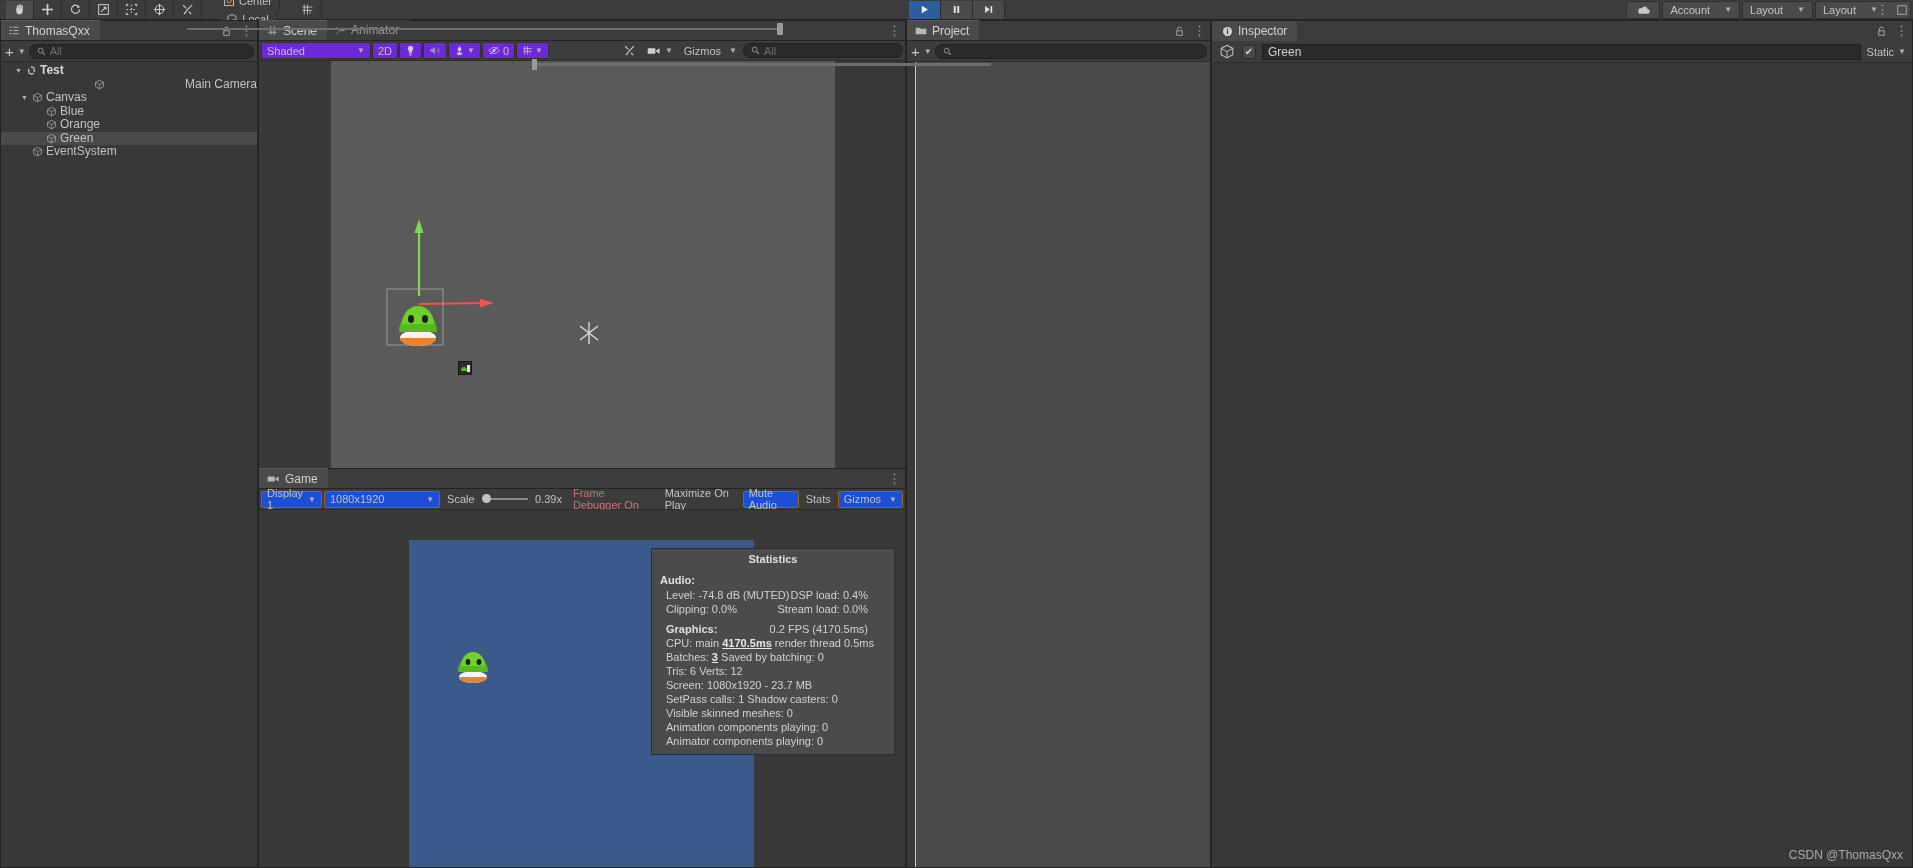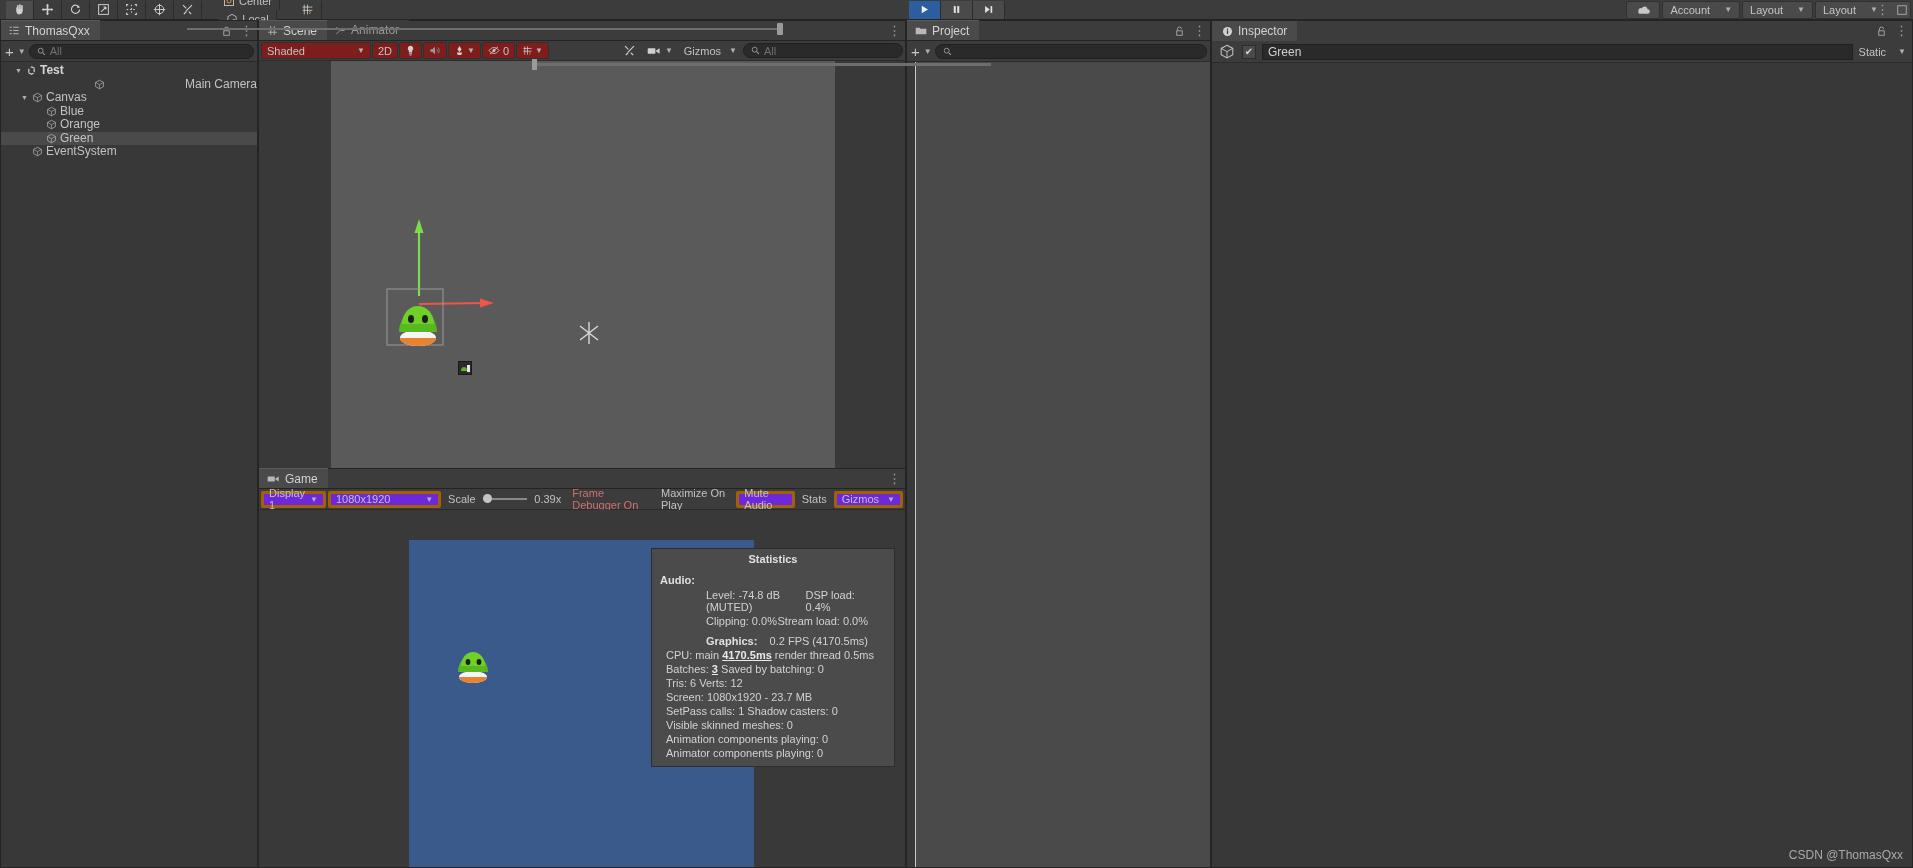--- a/index.html
+++ b/index.html
@@ -67,50 +67,50 @@
   .h-row .tri.empty { visibility:hidden; }
   .h-ico { width:14px; display:inline-flex; align-items:center; justify-content:center;}
   .h-lbl { margin-left:2px; }
   .h-row.bold .h-lbl { font-weight:bold; color:#d5d5d5;}
 
   
   #scene { left:258px; top:20px; width:648px; height:448px; }
   .sv-toolbar { height:20px; background:#3c3c3c; display:flex; align-items:center;
                 gap:1px; padding:0 2px; border-bottom:1px solid #2b2b2b;}
   .sv-ctl { height:17px; display:flex; align-items:center; padding:0 5px; gap:4px;
-            background:#7f1d1d; border:1px solid #303030; border-radius:2px;
+            background:#6d28d9; border:1px solid #303030; border-radius:2px;
             font-size:11px; color:#c2c2c2; }
   .sv-ctl.flat { background:transparent; border:none;}
   .sv-shaded { width:110px; justify-content:space-between;}
   .sv-spacer { flex:1; }
   .sv-viewport { position:relative; height:427px; background:#5a5a5a; overflow:hidden; }
   .sv-side { position:absolute; top:0; height:100%; background:#393939;}
   .gizmo-search { height:15px; width:160px; background:#2a2a2a; border:1px solid #202020;
                   border-radius:8px; display:flex; align-items:center; gap:4px; padding:0 7px;
                   color:#707070; font-size:11px;}
 
   
   #game { left:258px; top:468px; width:648px; height:400px; }
   .gv-toolbar { height:21px; background:#3c3c3c; display:flex; align-items:center;
                 gap:2px; padding:0 2px; border-bottom:1px solid #2b2b2b; font-size:11px;}
   .gv-ctl { height:17px; display:flex; align-items:center; padding:0 5px; gap:5px;
-            background:#6d28d9; border:3px solid #a16207; border-radius:2px; color:#c2c2c2;}
+            background:#1d4ed8; border:1px solid #a16207; border-radius:2px; color:#c2c2c2;}
   .gv-txt { padding:0 5px; color:#c2c2c2; }
   .gv-red { color:#d07070; padding:0 4px;}
   .gv-view { position:relative; height:357px; background:#393939; overflow:hidden;}
   .gv-canvas { position:absolute; left:150px; top:30px; width:345px; height:327px;
                background:#3a5a8c; }
 
   
   .stats { position:absolute; left:392px; top:38px; width:244px;
            background:#4b4b4b; border:1px solid #2d2d2d;
            font-size:11px; color:#d2d2d2; padding:0 0 6px 0;}
   .stats-title { text-align:center; font-weight:bold; padding:4px 0 6px; color:#e0e0e0;}
   .stats-sec { font-weight:bold; padding:3px 0 2px 8px; color:#e0e0e0;}
-  .stats-row { display:flex; padding:1px 0 1px 14px;margin-left:40px; }
+  .stats-row { display:flex; padding:1px 0 1px 14px; }
   .stats-row .c2 { margin-left:auto; padding-right:26px; }
   .stats-line { padding:1px 0 1px 14px; }
   .stats-line b { font-weight:bold; color:#e8e8e8;text-decoration:underline;}
 
   
   #project { left:906px; top:20px; width:305px; height:848px; }
   .pj-toolbar { height:21px; background:#3c3c3c; display:flex; align-items:center;
                 padding:0 3px; gap:3px; border-bottom:1px solid #2b2b2b;}
   .pj-search { flex:1; height:15px; background:#2a2a2a; border:1px solid #202020;
                border-radius:8px; display:flex;align-items:center; gap:4px; padding:0 7px;
@@ -157,21 +157,21 @@
   .in-tab { height:20px; padding:0 10px; display:flex;align-items:center;gap:5px;
             background:#4a4a4a; color:#d2d2d2; font-size:12px;}
   .in-head { height:22px; background:#3c3c3c; display:flex; align-items:center;
              gap:6px; padding:0 6px; border-bottom:1px solid #2b2b2b;}
   .in-cube { width:18px; height:16px; display:flex;align-items:center;justify-content:center;}
   .in-check { width:14px; height:14px; background:#4a4a4a; border:1px solid #2b2b2b;
               display:flex;align-items:center;justify-content:center; font-size:10px;
               color:#d8d8d8;}
   .in-name { flex:1; height:16px; background:#2a2a2a; border:1px solid #202020;
              padding-left:5px; display:flex; align-items:center; font-size:12px; color:#d0d0d0;}
-  .in-static { display:flex; align-items:center; gap:12px; font-size:11px; color:#c2c2c2;}
+  .in-static { display:flex; align-items:center; gap:4px; font-size:11px; color:#c2c2c2;}
 
   
   .dt-row { display:flex; font-size:11.5px; height:16.4px; align-items:center;
             color:#c2c2c2; }
   .dt-row .k { width:124px; padding-left:6px; }
   .dt-row .v { flex:1; }
   .dt-row.header { color:#dcdcdc; font-weight:bold; }
   .rt-bar { height:17px; display:flex; align-items:center; gap:0; }
   .rt-val { font-size:11.5px; color:#c8c8c8;}
   .rt-combo { width:70px; height:16px; background:#4a4a4a; border:1px solid #343434;

